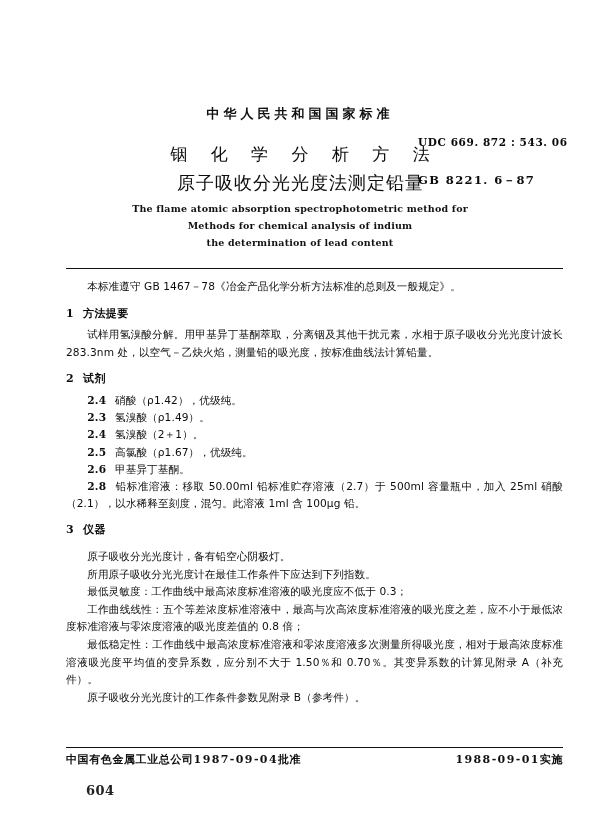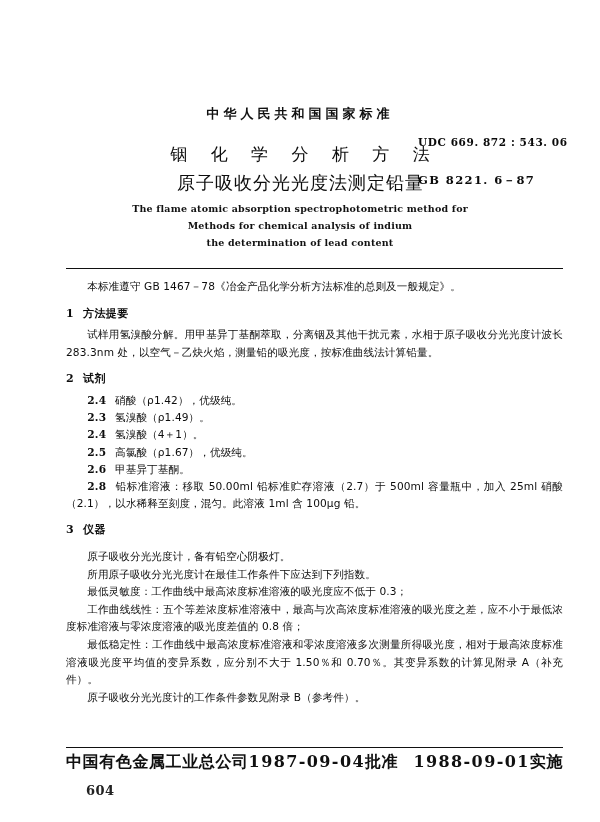--- a/index.html
+++ b/index.html
@@ -180,21 +180,21 @@
 
   
   .footer {
     position: absolute;
     left: 66px;
     right: 37px;
     top: 752px;
     display: flex;
     justify-content: space-between;
     align-items: baseline;
-    font-size: 16px;
+    font-size: 11px;
     font-weight: bold;
     color: #101010;
   }
   .footer-left { letter-spacing: 0.6px; }
   .footer-right { letter-spacing: 0.6px; }
   .footer .dnum {
     font-family: "DejaVu Serif", "Liberation Serif", serif;
     letter-spacing: 1.4px;
   }
 
@@ -243,21 +243,21 @@
       <span class="num">1</span><span>方法提要</span>
     </div>
     <p class="para">试样用氢溴酸分解。用甲基异丁基酮萃取，分离铟及其他干扰元素，水相于原子吸收分光光度计波长 283.3nm 处，以空气－乙炔火焰，测量铅的吸光度，按标准曲线法计算铅量。</p>
 
     <div class="sec-head">
       <span class="num">2</span><span>试剂</span>
     </div>
     <div class="reagent-list">
       <p class="item"><span class="inum">2.4</span><span>硝酸（ρ1.42），优级纯。</span></p>
       <p class="item"><span class="inum">2.3</span><span>氢溴酸（ρ1.49）。</span></p>
-      <p class="item"><span class="inum">2.4</span><span>氢溴酸（4＋1）。</span></p>
+      <p class="item"><span class="inum">2.4</span><span>氢溴酸（2＋1）。</span></p>
       <p class="item"><span class="inum">2.5</span><span>高氯酸（ρ1.67），优级纯。</span></p>
       <p class="item"><span class="inum">2.6</span><span>甲基异丁基酮。</span></p>
       <p class="item"><span class="inum">2.8</span><span>铅标准溶液：移取 50.00ml 铅标准贮存溶液（2.7）于 500ml 容量瓶中，加入 25ml 硝酸（2.1），以水稀释至刻度，混匀。此溶液 1ml 含 100μg 铅。</span></p>
     </div>
 
     <div class="sec-head">
       <span class="num">3</span><span>仪器</span>
     </div>
     <div class="gap-sm"></div>
     <p class="plain-line">原子吸收分光光度计，备有铅空心阴极灯。</p>

